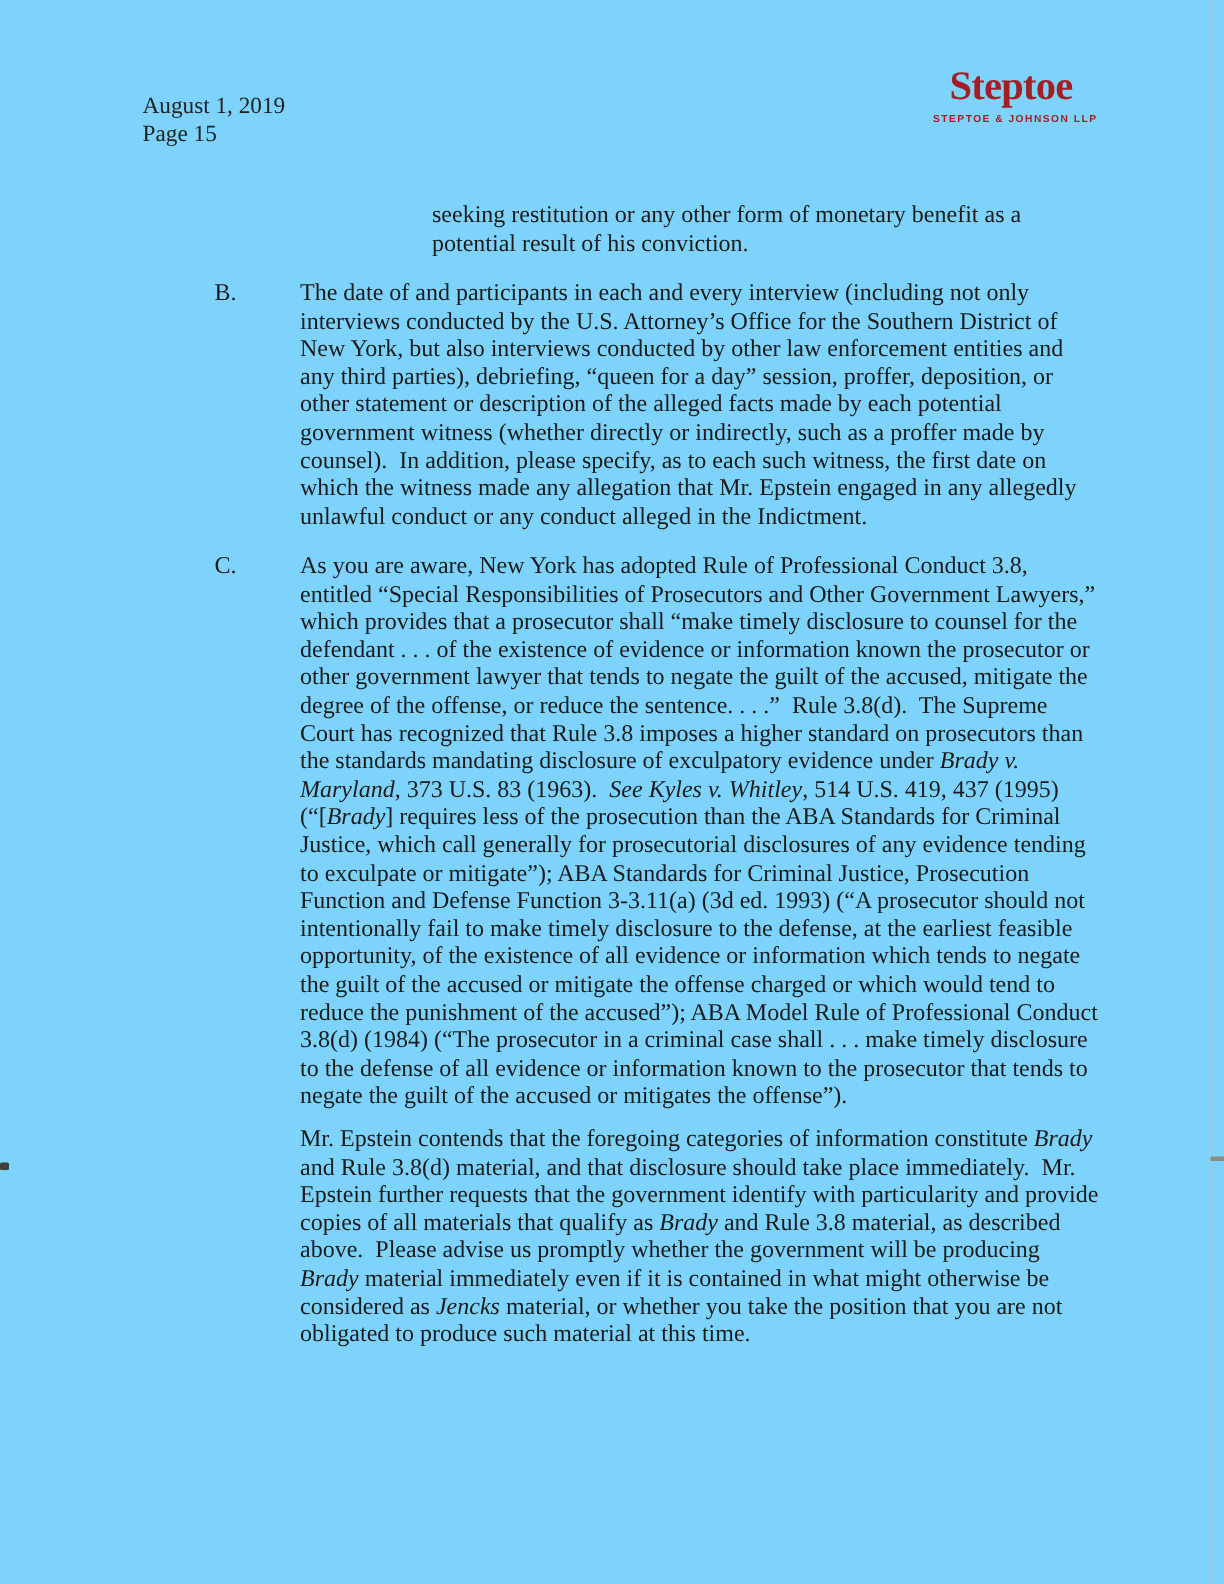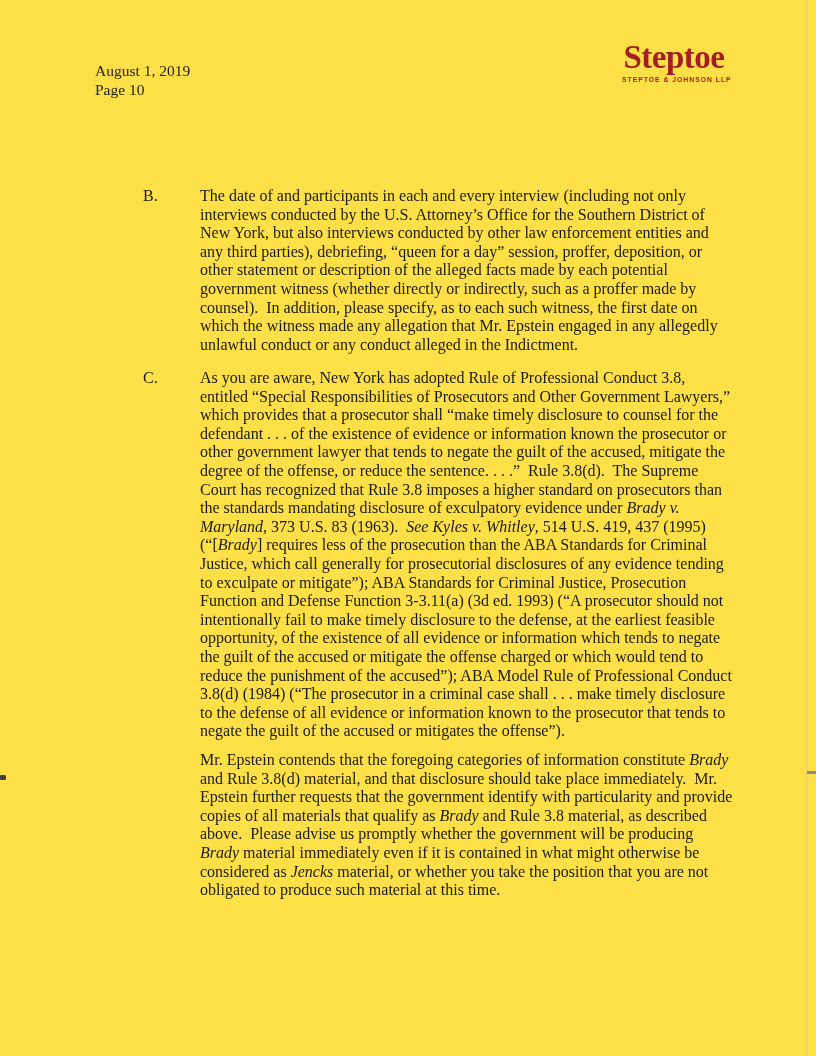--- a/index.html
+++ b/index.html
@@ -1,21 +1,21 @@
 <!DOCTYPE html>
 <html><head>
 <meta charset="utf-8">
 <style>
   html, body { margin: 0; padding: 0; background: #e8e8e8; }
   .page {
     position: relative;
     width: 816px;
     height: 1056px;
     margin: 0 auto;
-    background: #fde047;
+    background: #7dd3fc;
     overflow: hidden;
     font-family: "Liberation Serif", serif;
     color: #1b1b1b;
   }
   .hdr {
     position: absolute;
     left: 95px;
     top: 61px;
     font-size: 15.5px;
     line-height: 19px;
@@ -24,21 +24,21 @@
   .logo {
     position: absolute;
     left: 622px;
     top: 40px;
     width: 104px;
     text-align: center;
   }
   .logo .wordmark {
     font-family: "Liberation Serif", serif;
     font-weight: 700;
-    font-size: 33px;
+    font-size: 27px;
     line-height: 34px;
     color: #a31f23;
     letter-spacing: -0.5px;
   }
   .logo .sub {
     font-family: "Liberation Sans", sans-serif;
     font-weight: 700;
     font-size: 6.8px;
     letter-spacing: 1px;
     color: #a31f23;
@@ -89,28 +89,29 @@
     background: #8b8b88;
   }
 </style>
 </head>
 <body>
 
 <div class="page">
 
   <div class="hdr">
     <div>August 1, 2019</div>
-    <div>Page 10</div>
+    <div>Page 15</div>
   </div>
 
   <div class="logo">
     <div class="wordmark">Steptoe</div>
     <div class="sub">STEPTOE &amp; JOHNSON LLP</div>
   </div>
 
+  <div class="para fragment"><span>seeking restitution or any other form of monetary benefit as a potential result of his conviction.</span></div>
 
   <div class="sec-label" style="top:187px">B.</div>
   <div class="para body-col" style="top:187px"><span>The date of and participants in each and every interview (including not only interviews conducted by the U.S. Attorney’s Office for the Southern District of New York, but also interviews conducted by other law enforcement entities and any third parties), debriefing, “queen for a day” session, proffer, deposition, or other statement or description of the alleged facts made by each potential government witness (whether directly or indirectly, such as a proffer made by counsel).  In addition, please specify, as to each such witness, the first date on which the witness made any allegation that Mr. Epstein engaged in any allegedly unlawful conduct or any conduct alleged in the Indictment.</span></div>
 
   <div class="sec-label" style="top:369px">C.</div>
   <div class="para body-col" style="top:369px"><span>As you are aware, New York has adopted Rule of Professional Conduct 3.8, entitled “Special Responsibilities of Prosecutors and Other Government Lawyers,” which provides that a prosecutor shall “make timely disclosure to counsel for the defendant . . . of the existence of evidence or information known the prosecutor or other government lawyer that tends to negate the guilt of the accused, mitigate the degree of the offense, or reduce the sentence. . . .”  Rule 3.8(d).  The Supreme Court has recognized that Rule 3.8 imposes a higher standard on prosecutors than the standards mandating disclosure of exculpatory evidence under </span><span class="it">Brady v. Maryland</span><span>, 373 U.S. 83 (1963).  </span><span class="it">See Kyles v. Whitley</span><span>, 514 U.S. 419, 437 (1995) (“[</span><span class="it">Brady</span><span>] requires less of the prosecution than the ABA Standards for Criminal Justice, which call generally for prosecutorial disclosures of any evidence tending to exculpate or mitigate”); ABA Standards for Criminal Justice, Prosecution Function and Defense Function 3-3.11(a) (3d ed. 1993) (“A prosecutor should not intentionally fail to make timely disclosure to the defense, at the earliest feasible opportunity, of the existence of all evidence or information which tends to negate the guilt of the accused or mitigate the offense charged or which would tend to reduce the punishment of the accused”); ABA Model Rule of Professional Conduct 3.8(d) (1984) (“The prosecutor in a criminal case shall . . . make timely disclosure to the defense of all evidence or information known to the prosecutor that tends to negate the guilt of the accused or mitigates the offense”).</span></div>
 
   <div class="para body-col" style="top:751px"><span>Mr. Epstein contends that the foregoing categories of information constitute </span><span class="it">Brady</span><span> and Rule 3.8(d) material, and that disclosure should take place immediately.  Mr. Epstein further requests that the government identify with particularity and provide copies of all materials that qualify as </span><span class="it">Brady</span><span> and Rule 3.8 material, as described above.  Please advise us promptly whether the government will be producing </span><span class="it">Brady</span><span> material immediately even if it is contained in what might otherwise be considered as </span><span class="it">Jencks</span><span> material, or whether you take the position that you are not obligated to produce such material at this time.</span></div>
 
   <div class="scan-line-right"></div>

